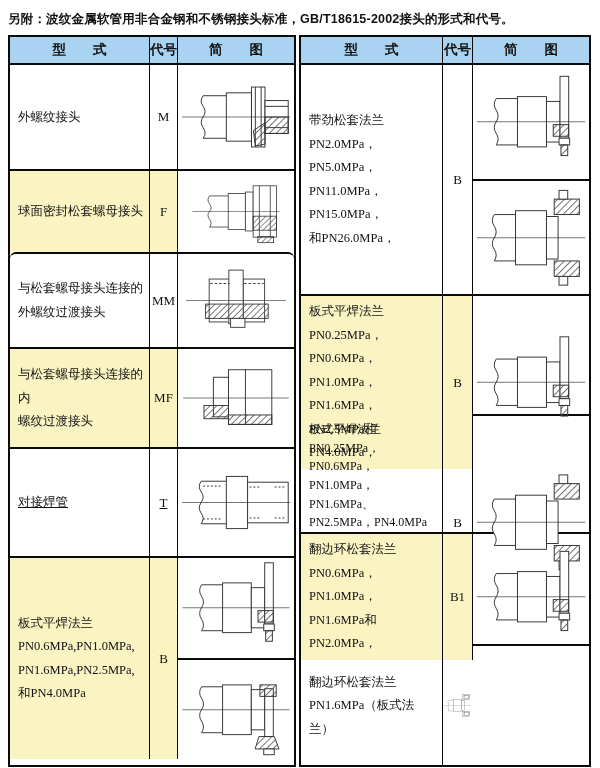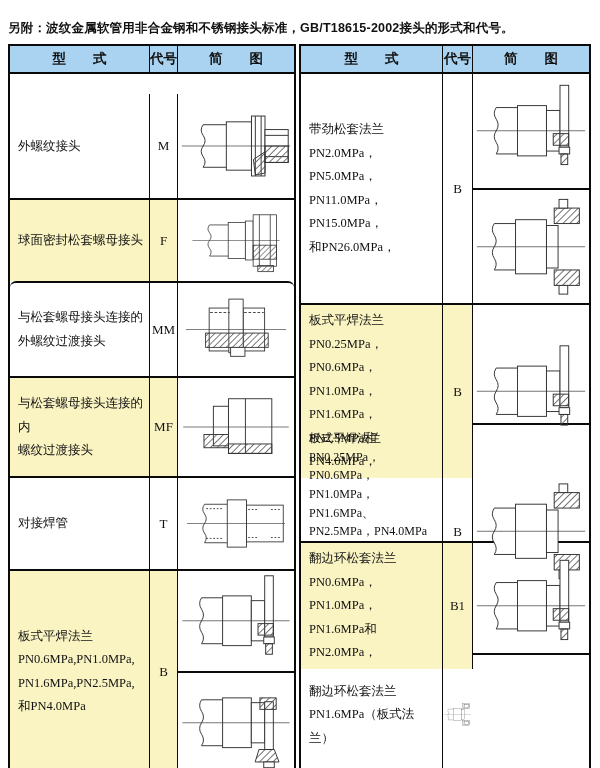--- a/index.html
+++ b/index.html
@@ -3,21 +3,21 @@
 <meta charset="utf-8">
 <style>
   html,body{margin:0;padding:0;}
   body{
     width:600px;height:768px;background:#fff;overflow:hidden;
     font-family:"Liberation Serif","DejaVu Serif",serif;color:#111;
   }
   .title{
     font-family:"Liberation Sans","DejaVu Sans",sans-serif;
     font-weight:bold;font-size:12.5px;line-height:1.3;
-    padding:20px 8px 8px 8px;letter-spacing:.2px;
+    padding:11px 8px 8px 8px;letter-spacing:.2px;
   }
   .tables{display:flex;gap:3px;padding:0 8px;}
   .tbl{border:2px solid #0a0a0a;background:#fff;box-sizing:border-box;}
   #tbl-left{width:288px;}
   #tbl-right{width:292px;}
   .cols-l{grid-template-columns:139px 28px 1fr;}
   .cols-r{grid-template-columns:141px 30px 1fr;}
   .hdr{
     display:grid;height:28px;background:#a9d3f1;
     border-bottom:2px solid #0a0a0a;box-sizing:border-box;
@@ -60,21 +60,21 @@
 
 <div class="tables">
 
   <section class="tbl" id="tbl-left">
     <div class="hdr cols-l">
       <span class="hcell">型　　式</span>
       <span class="hcell">代号</span>
       <span class="hcell">简　　图</span>
     </div>
     <div id="rows-left">
-        <div class="row cols-l" style="height: 104px; margin-top: 20px;">
+        <div class="row cols-l" style="height: 104px;">
           <div class="cell type">外螺纹接头</div>
           <div class="cell code">M</div>
           <div class="cell diagram">
             <div class="sub">
               <svg viewBox="0 0 120 104" preserveAspectRatio="xMidYMid meet">
                 <path d="M50,30 H26 q-4,5.5 0,11 q4,5.5 0,11 q-4,5.5 0,11 q4,5.5 0,11 H50" fill="#fff" stroke="#333" stroke-width="1"></path>
                 <rect x="50" y="27" width="26" height="50" fill="#fff" stroke="#333" stroke-width="1"></rect>
                 <rect x="76" y="21" width="14" height="62" fill="#fff" stroke="#333" stroke-width="1"></rect>
                 <line x1="80" y1="21" x2="80" y2="83" stroke="#333" stroke-width="1"></line>
                 <line x1="86" y1="21" x2="86" y2="83" stroke="#333" stroke-width="1"></line>
@@ -136,21 +136,21 @@
                 <rect x="36" y="30" width="16" height="42" fill="#fff" stroke="#333" stroke-width="1"></rect>
                 <rect x="52" y="22" width="46" height="58" fill="#fff" stroke="#333" stroke-width="1"></rect>
                 <line x1="70" y1="22" x2="70" y2="80" stroke="#333" stroke-width="1"></line>
                 <rect x="26" y="60" width="26" height="14" fill="url(#hatch)" stroke="#333" stroke-width="1"></rect>
                 <rect x="52" y="70" width="46" height="10" fill="url(#hatch)" stroke="#333" stroke-width="1"></rect>
                 <line x1="4" y1="52" x2="116" y2="52" stroke="#333" stroke-width="0.7"></line>
               </svg>
             </div>
           </div>
         </div>
-        <div class="row cols-l" style="height: 93px;">
+        <div class="row cols-l" style="height: 109px; text-decoration: underline;">
           <div class="cell type">对接焊管</div>
           <div class="cell code">T</div>
           <div class="cell diagram">
             <div class="sub">
               <svg viewBox="0 0 120 104" preserveAspectRatio="xMidYMid meet">
                 <path d="M50,30 H24 q-4,5.5 0,11 q4,5.5 0,11 q-4,5.5 0,11 q4,5.5 0,11 H50" fill="#fff" stroke="#333" stroke-width="1"></path>
                 <line x1="26" y1="35" x2="46" y2="35" stroke="#333" stroke-width="1" stroke-dasharray="2,2"></line>
                 <line x1="26" y1="69" x2="46" y2="69" stroke="#333" stroke-width="1" stroke-dasharray="2,2"></line>
                 <rect x="50" y="25" width="22" height="54" fill="#fff" stroke="#333" stroke-width="1"></rect>
                 <rect x="72" y="31" width="42" height="42" fill="#fff" stroke="#333" stroke-width="1"></rect>

